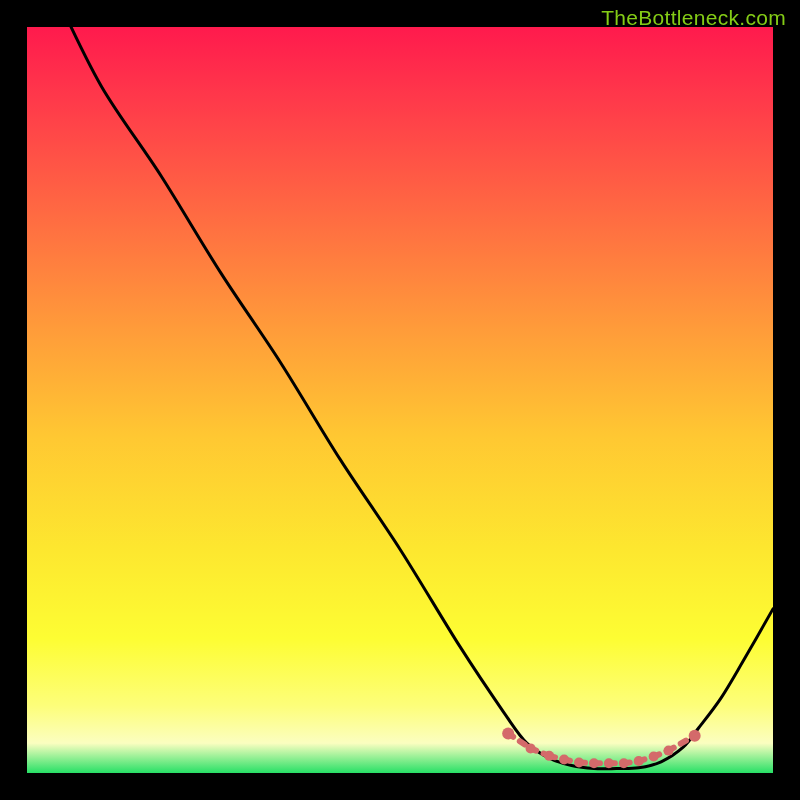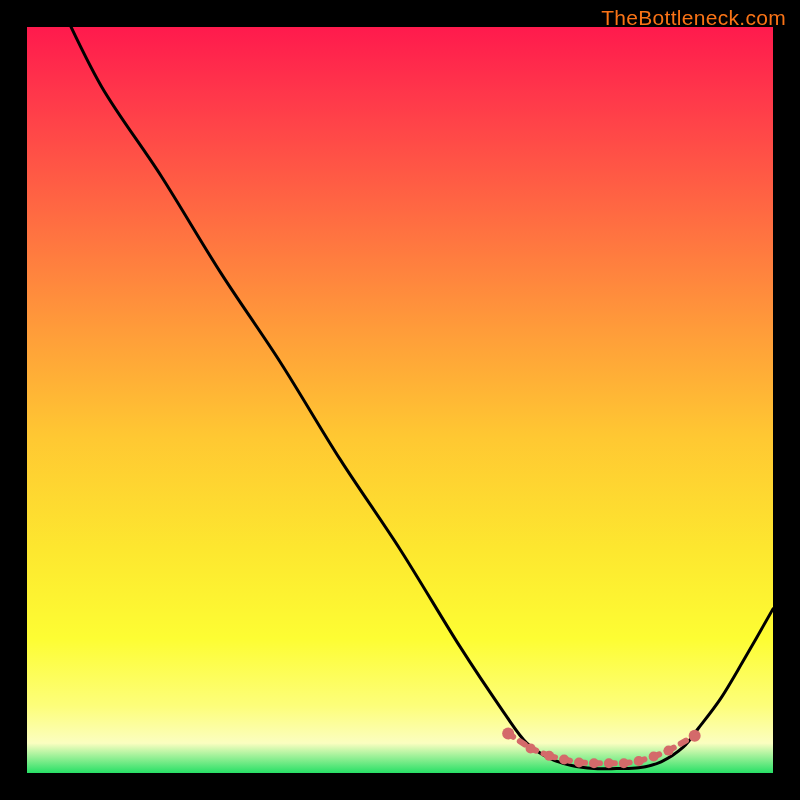--- a/index.html
+++ b/index.html
@@ -27,21 +27,21 @@
       #fdfd33 82%,
       #fdfe7a 91%,
       #fbfec0 96%,
       #27e066 100%
     );
   }
   .watermark {
     position: absolute;
     top: 6px;
     right: 14px;
-    color: #f97316;
+    color: #84cc16;
     font-size: 21px;
     font-weight: 500;
     letter-spacing: 0.3px;
   }
   svg.curve {
     position: absolute;
     left: 0;
     top: 0;
     width: 746px;
     height: 746px;

